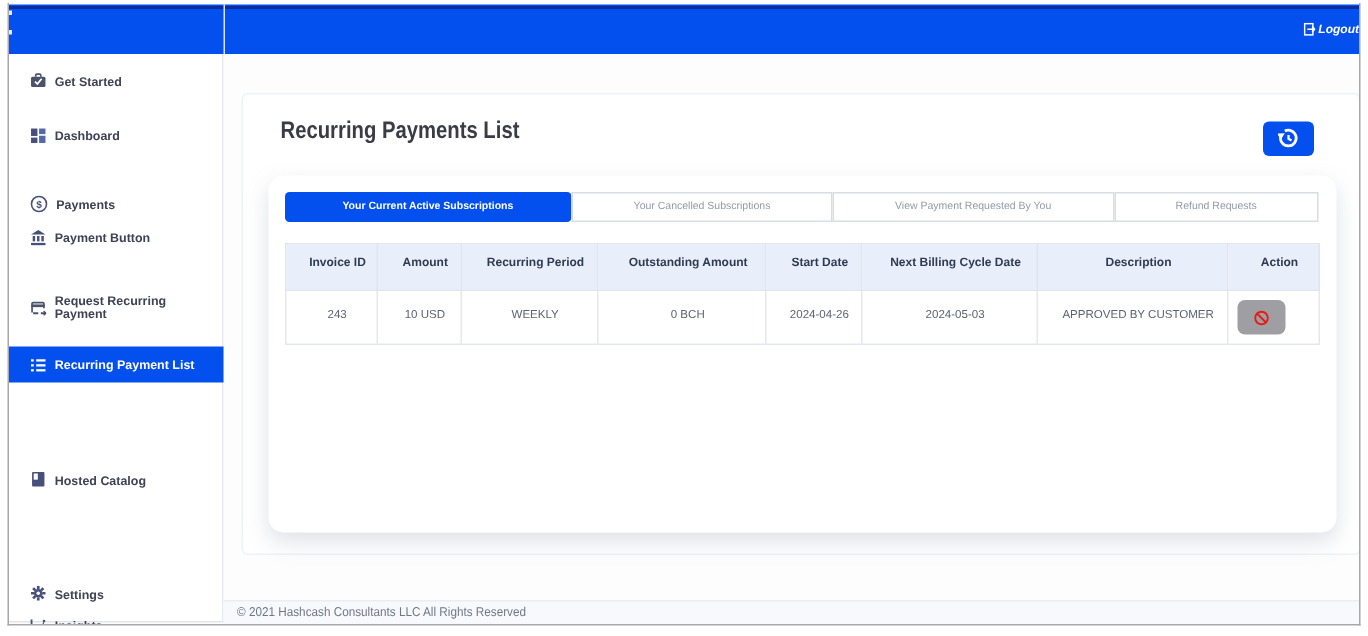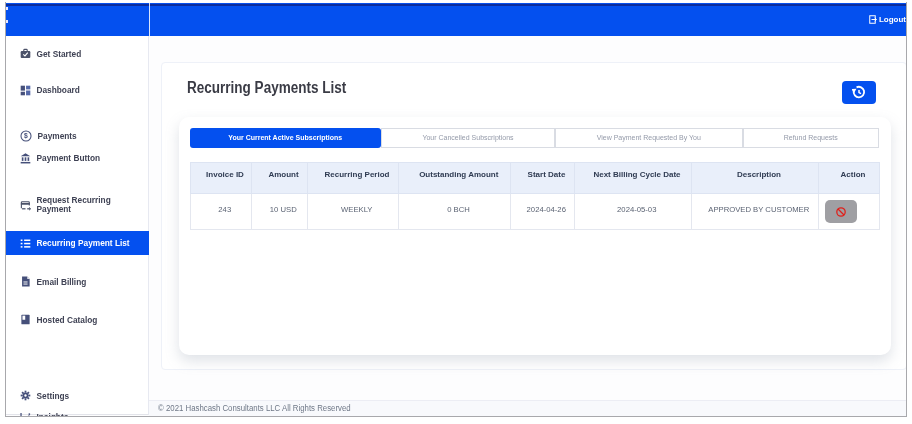--- a/index.html
+++ b/index.html
@@ -1,18 +1,18 @@
 <!DOCTYPE html>
 <html><head>
 <meta charset="utf-8">
 <style>
   html,body{margin:0;padding:0;background:#fff;font-family:"Liberation Sans",sans-serif;}
   #stage{position:relative;width:912px;height:424px;overflow:hidden;background:#fff;}
   #frame{position:absolute;left:5px;top:2px;width:902px;height:415px;border:1px solid #a8a8ac;border-top:none;box-sizing:border-box;background:#fdfdfe;overflow:hidden;}
-  #navbar{position:absolute;left:0;top:0.8px;width:100%;height:32.9px;background:#0450ef;}
+  #navbar{position:absolute;left:0;top:0.8px;width:100%;height:32.9px;background:#0450ef;font-style:italic;}
   #navdark{position:absolute;left:0;top:1.6px;width:100%;height:1.8px;background:#0b2d9d;}
   #navdiv{position:absolute;left:142.5px;top:0;width:1.2px;height:32.9px;background:rgba(255,255,255,0.85);}
   #logout{position:absolute;right:0px;top:0;height:32.5px;display:flex;align-items:center;gap:2px;color:#fff;font-size:8px;font-weight:bold;padding-top:0;box-sizing:border-box;}
   #sidebar{position:absolute;left:0;top:33.7px;width:142.5px;height:379.3px;background:#fff;border-right:1px solid #e7e9f1;border-bottom:1px solid #e3e4ea;box-sizing:border-box;}
   .it{position:absolute;left:14px;height:24px;display:flex;align-items:center;gap:5.5px;font-size:8.3px;font-weight:bold;color:#3f4254;}
   .it svg{flex:0 0 auto;}
   #selbar{position:absolute;left:0;top:229px;width:142.5px;height:24px;background:#0450ef;}
   #panel{position:absolute;left:155px;top:60px;width:746px;height:307.5px;background:#fff;border:1px solid #eef1f8;border-radius:4px;box-sizing:border-box;}
   #heading{position:absolute;left:180.5px;top:77.2px;font-size:16px;font-weight:bold;color:#3a3b45;transform:scaleX(0.845);transform-origin:0 0;white-space:nowrap;}
   #histbtn{position:absolute;left:836px;top:78.5px;width:33.5px;height:23px;background:#0450ef;border-radius:4px;display:flex;align-items:center;justify-content:center;}
@@ -103,29 +103,20 @@
             <rect x="1" y="2.2" width="2.6" height="2.2"></rect>
             <rect x="6" y="2.2" width="9" height="2.2"></rect>
             <rect x="1" y="7" width="2.6" height="2.2"></rect>
             <rect x="6" y="7" width="9" height="2.2"></rect>
             <rect x="1" y="11.8" width="2.6" height="2.2"></rect>
             <rect x="6" y="11.8" width="9" height="2.2"></rect>
           </g>
         </svg>
     <span>Recurring Payment List</span>
   </div>
-  <div class="it" style="top:267.5px;">
-    <svg width="11" height="11" viewBox="0 0 16 16">
-          <path d="M3,0.8 h7.5 L14,4.3 V15.2 H3 Z" fill="#46507a"></path>
-          <path d="M10.5,0.8 L10.5,4.3 L14,4.3" fill="#fff" opacity="0.85"></path>
-          <rect x="5" y="8" width="6" height="1.4" fill="#fff"></rect>
-          <rect x="5" y="11" width="6" height="1.4" fill="#fff"></rect>
-        </svg>
-    <span>Email Billing</span>
-  </div>
   <div class="it" style="top:305.5px;">
     <svg width="11" height="11" viewBox="0 0 16 16">
           <rect x="2" y="1" width="12" height="14" rx="1" fill="#46507a"></rect>
           <rect x="3.6" y="2.4" width="4" height="6" fill="#fff"></rect>
         </svg>
     <span>Hosted Catalog</span>
   </div>
   <div class="it" style="top:355px;margin-top:48px;">
     <svg width="11" height="11" viewBox="0 0 16 16">
           <path d="M1.5,1.5 V14.5 H15" fill="none" stroke="#46507a" stroke-width="1.8"></path>

